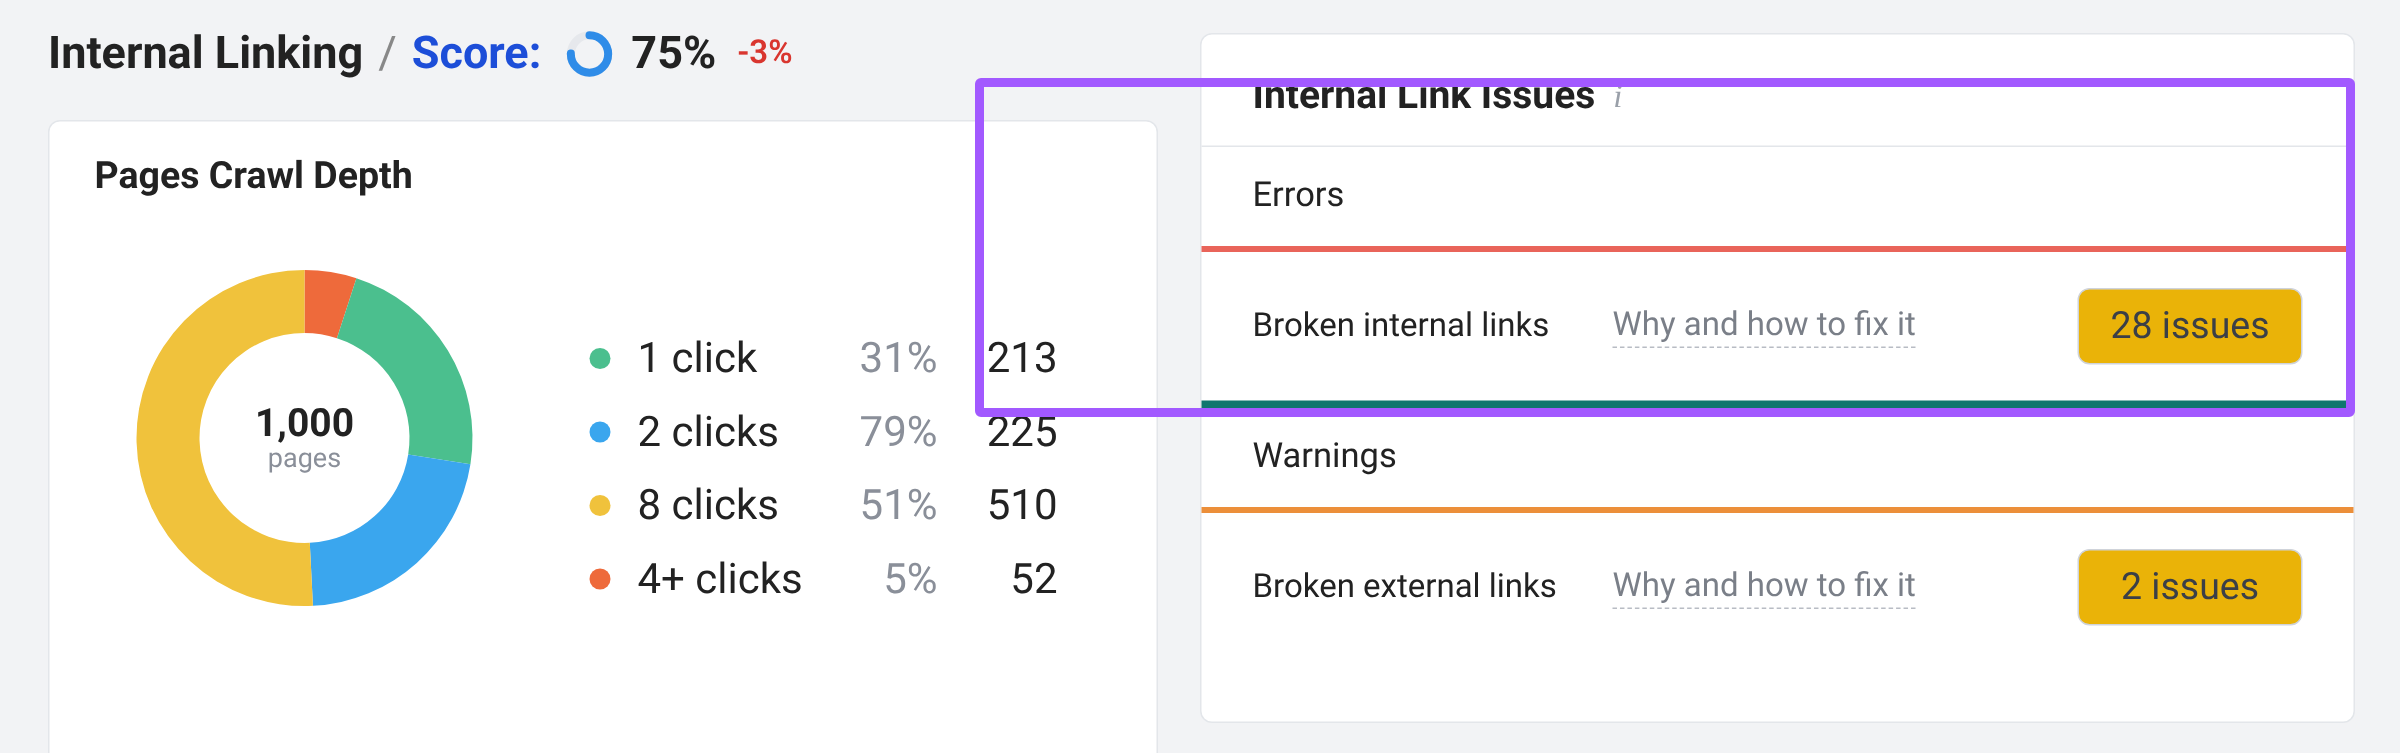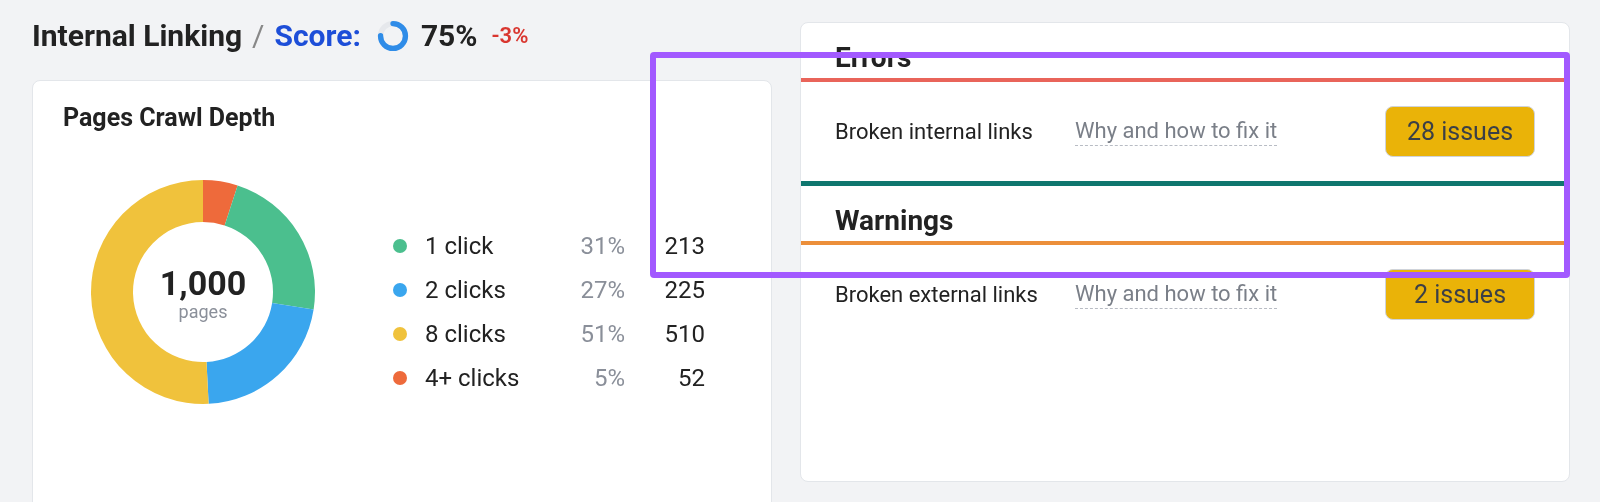--- a/index.html
+++ b/index.html
@@ -66,31 +66,31 @@
     position: relative;
   }
   .donut-center {
     position: absolute;
     left: 50%;
     top: 50%;
     transform: translate(-50%, -50%);
     text-align: center;
   }
   .donut-center .big {
-    font-size: 34px;
+    font-size: 26px;
     font-weight: 700;
     color: #222;
   }
   .donut-center .lbl {
     font-size: 18px;
     color: #8a8f99;
     margin-top: -2px;
   }
   .legend {
-    font-size: 24px;
+    font-size: 28px;
     flex: 1;
     margin-top: 40px;
   }
   .legend-row {
     display: grid;
     grid-template-columns: 22px 120px 70px 70px;
     align-items: center;
     gap: 10px;
     padding: 8px 0;
   }
@@ -129,23 +129,23 @@
   }
   .info-i {
     font-family: Georgia, serif;
     font-style: italic;
     color: #9aa0a9;
     font-size: 22px;
     display: inline-block;
   }
 
   .section-label {
-    font-size: 28px;
-    font-weight: 700;
-    padding: 18px 34px 4px 34px;
+    font-size: 23px;
+    font-weight: 400;
+    padding: 18px 34px 21px 34px;
     color: #222;
   }
   .section-rule-err { height: 4px; background: #e9645a; margin: 0; }
   .section-rule-warn { height: 4px; background: #ec8f3a; margin: 0; }
 
   .issue-row {
     display: grid;
     grid-template-columns: 1fr 290px 170px;
     align-items: center;
     padding: 24px 34px;
@@ -233,40 +233,44 @@
     <div class="legend">
       <div class="legend-row">
         <span class="dot" style="background:#4bbf8e"></span>
         <span class="legend-label">1 click</span>
         <span class="legend-pct">31%</span>
         <span class="legend-cnt">213</span>
       </div>
       <div class="legend-row">
         <span class="dot" style="background:#3aa6ee"></span>
         <span class="legend-label">2 clicks</span>
-        <span class="legend-pct">27%</span>
+        <span class="legend-pct">79%</span>
         <span class="legend-cnt">225</span>
       </div>
       <div class="legend-row">
         <span class="dot" style="background:#f0c23c"></span>
         <span class="legend-label">8 clicks</span>
         <span class="legend-pct">51%</span>
         <span class="legend-cnt">510</span>
       </div>
       <div class="legend-row">
         <span class="dot" style="background:#ee6a3b"></span>
         <span class="legend-label">4+ clicks</span>
         <span class="legend-pct">5%</span>
         <span class="legend-cnt">52</span>
       </div>
     </div>
   </div>
 </div>
 
 <div class="card-right">
+  <div class="cr-head">
+    <h3>Internal Link Issues</h3>
+    <span class="info-i">i</span>
+  </div>
 
   <div class="section-label">Errors</div>
   <div class="section-rule-err"></div>
 
   <div class="issue-row">
     <span class="issue-name">Broken internal links</span>
     <span class="issue-help">Why and how to fix it</span>
     <span class="issue-count-btn">28 issues</span>
   </div>
 

